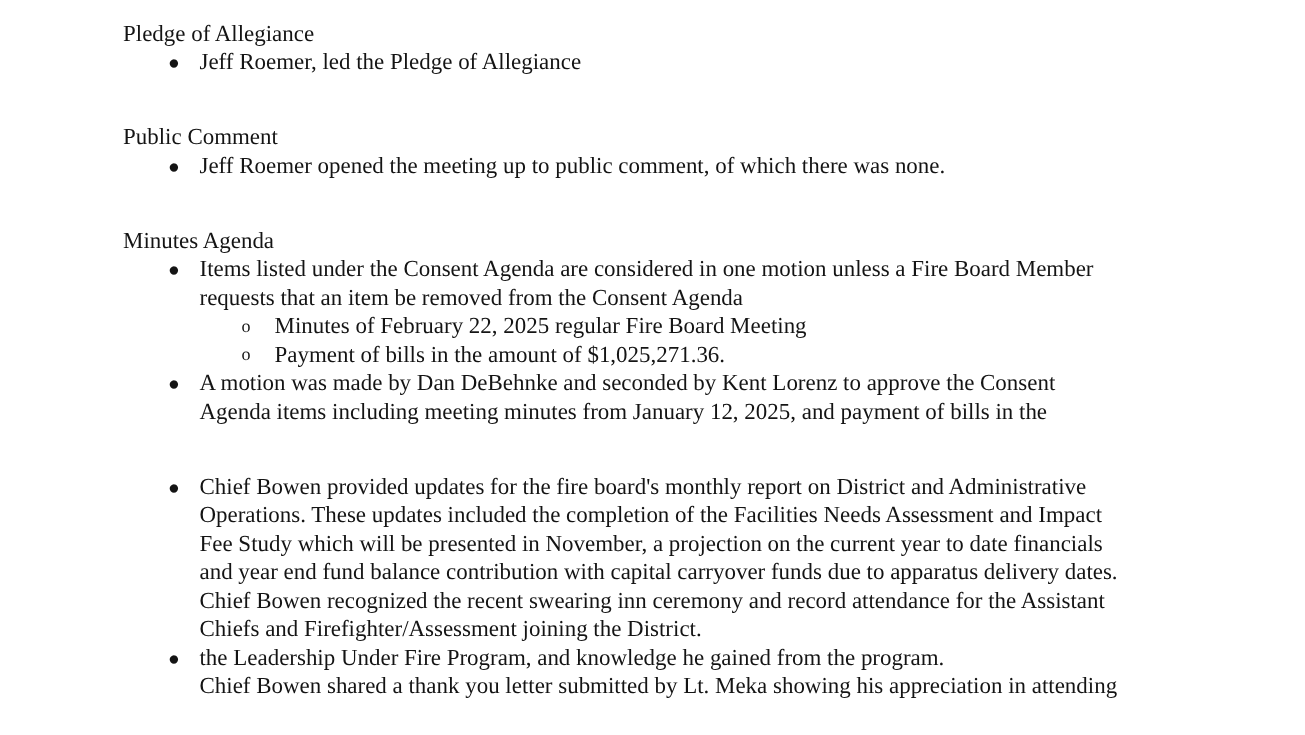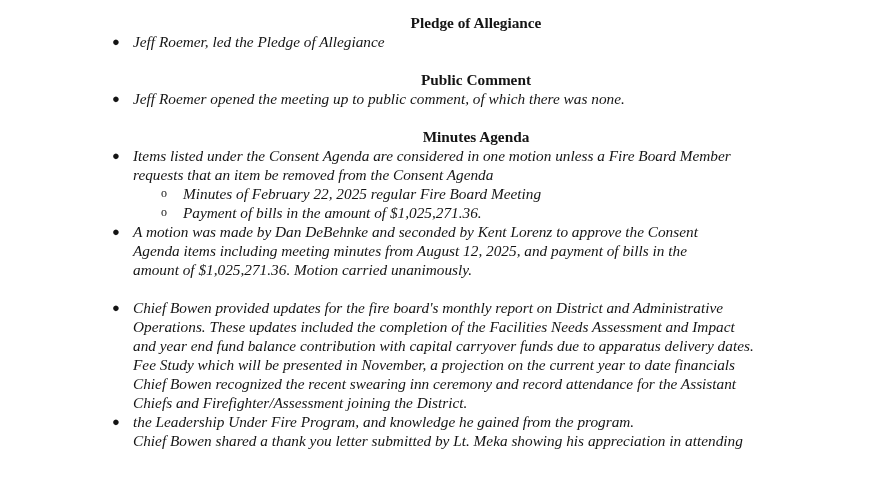--- a/index.html
+++ b/index.html
@@ -20,28 +20,27 @@
     .page {
       position: absolute;
       left: 0;
       top: 13px;
       width: 870px;
     }
     .section {
       margin: 0 0 0 0;
     }
     .section + .section {
-      margin-top: 19px;
+      margin-top: 31px;
     }
     .heading {
       margin-left: 82px;
-      font-weight: bold;
+      font-weight: normal;
       height: 19px;
       white-space: nowrap;
-      text-align: center;
     }
     ul.l1 {
       list-style: none;
       margin: 0;
       padding: 0;
     }
     ul.l1 > li {
       position: relative;
       padding-left: 133px;
       padding-right: 20px;
@@ -65,21 +64,21 @@
       padding-left: 183px;
     }
     ul.l2 > li > .bullet {
       position: absolute;
       left: 158px;
       top: 0;
       width: 12px;
       text-align: center;
       font-size: 12px;
     }
-    .line { display: block; white-space: nowrap; font-style: italic; }
+    .line { display: block; white-space: nowrap; }
   </style>
 </head>
 <body>
 
 <div class="page">
 
   <div class="section">
     <div class="heading">Pledge of Allegiance</div>
     <ul class="l1">
       <li>
@@ -113,34 +112,33 @@
           </li>
           <li>
             <span class="bullet">o</span>
             <span class="line">Payment of bills in the amount of $1,025,271.36.</span>
           </li>
         </ul>
       </li>
       <li>
         <span class="bullet">●</span>
         <span class="line">A motion was made by Dan DeBehnke and seconded by Kent Lorenz to approve the Consent</span>
-        <span class="line">Agenda items including meeting minutes from August 12, 2025, and payment of bills in the</span>
-        <span class="line">amount of $1,025,271.36. Motion carried unanimously.</span>
+        <span class="line">Agenda items including meeting minutes from January 12, 2025, and payment of bills in the</span>
       </li>
     </ul>
   </div>
 
   <div class="section">
     <ul class="l1">
       <li>
         <span class="bullet">●</span>
         <span class="line">Chief Bowen provided updates for the fire board's monthly report on District and Administrative</span>
         <span class="line">Operations. These updates included the completion of the Facilities Needs Assessment and Impact</span>
+        <span class="line">Fee Study which will be presented in November, a projection on the current year to date financials</span>
         <span class="line">and year end fund balance contribution with capital carryover funds due to apparatus delivery dates.</span>
-        <span class="line">Fee Study which will be presented in November, a projection on the current year to date financials</span>
         <span class="line">Chief Bowen recognized the recent swearing inn ceremony and record attendance for the Assistant</span>
         <span class="line">Chiefs and Firefighter/Assessment joining the District.</span>
       </li>
       <li>
         <span class="bullet">●</span>
         <span class="line">the Leadership Under Fire Program, and knowledge he gained from the program.</span>
         <span class="line">Chief Bowen shared a thank you letter submitted by Lt. Meka showing his appreciation in attending</span>
       </li>
     </ul>
   </div>

